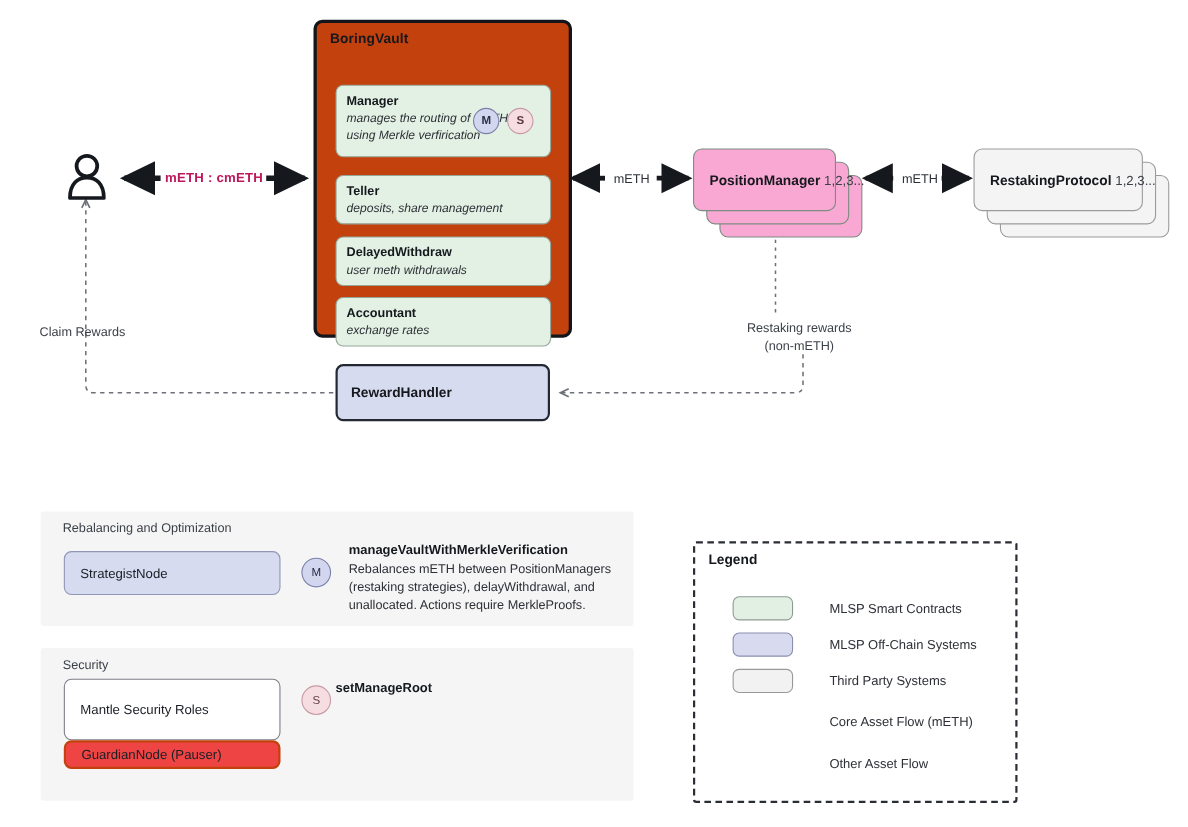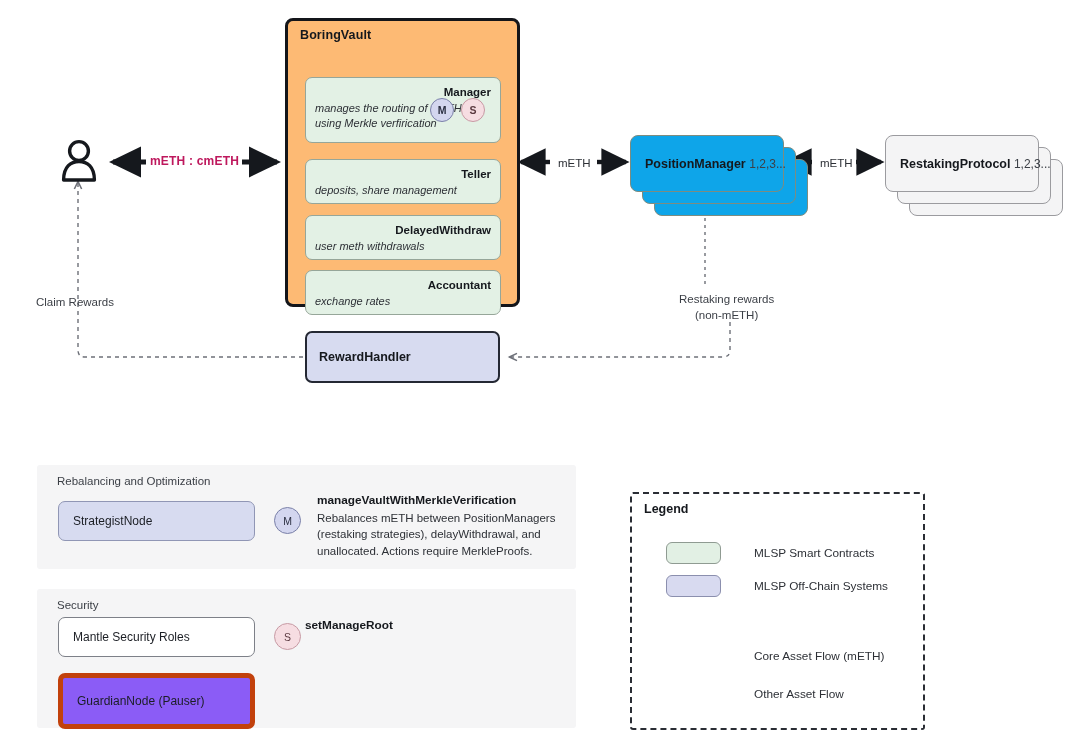--- a/index.html
+++ b/index.html
@@ -14,32 +14,32 @@
   }
   .canvas{position:absolute;inset:0;}
   .svg-layer{position:absolute;left:0;top:0;width:1080px;height:752px;pointer-events:none;}
 
   
   .node{position:absolute;box-sizing:border-box;border-radius:7px;}
 
   
   #boring-vault{
     left:285px;top:18px;width:235px;height:289px;
-    background:#fdba74;border:3px solid #13151a;border-radius:8px;
+    background:#c2410c;border:3px solid #13151a;border-radius:8px;
   }
   #boring-vault-title{
     position:absolute;left:12px;top:7px;
     font-size:12.5px;font-weight:700;color:#15181d;letter-spacing:.1px;
   }
   .vault-child{
     position:absolute;left:17px;width:196px;
     background:#e3f1e5;border:1px solid #96a699;border-radius:7px;
     box-sizing:border-box;padding:7px 9px 8px 9px;
   }
-  .vault-child .ttl{font-size:11.5px;font-weight:700;color:#15181d;display:block;line-height:1.25;text-align:right;}
+  .vault-child .ttl{font-size:11.5px;font-weight:700;color:#15181d;display:block;line-height:1.25;}
   .vault-child .sub{font-size:11px;font-style:italic;color:#2d3036;display:block;line-height:1.32;margin-top:2px;}
   #vault-manager{top:56px;height:66px;}
   #vault-teller{top:138px;height:45px;}
   #vault-delayed{top:194px;height:45px;}
   #vault-accountant{top:249px;height:45px;}
 
   .badge{
     position:absolute;width:24px;height:24px;border-radius:50%;
     display:flex;align-items:center;justify-content:center;
     font-size:10.5px;font-weight:600;box-sizing:border-box;
@@ -55,21 +55,21 @@
   .stack .card.c3{left:24px;top:24px;}
   .stack .card.c2{left:12px;top:12px;}
   .stack .card.c1{left:0;top:0;}
   .stack .card .lbl{
     position:absolute;left:14px;top:50%;transform:translateY(-50%);
     font-size:12.5px;font-weight:700;color:#15181d;white-space:nowrap;
   }
   .stack .card .lbl .nums{font-weight:400;font-size:12px;color:#3c4047;}
 
   #position-manager-stack{left:630px;top:135px;width:178px;height:85px;}
-  #position-manager-stack .card{width:154px;height:57px;background:#0ea5e9;border:1px solid #7d8c80;text-align:right;}
+  #position-manager-stack .card{width:130px;height:57px;background:#f9a8d4;border:1px solid #7d8c80;text-align:right;}
   #restaking-protocol-stack{left:885px;top:135px;width:178px;height:85px;}
   #restaking-protocol-stack .card{width:154px;height:57px;background:#f4f4f5;border:1px solid #9b9b9f;}
 
   
   #reward-handler{
     left:305px;top:331px;width:195px;height:52px;
     background:#d7dbf0;border:2px solid #242833;border-radius:7px;
   }
   #reward-handler-label{
     position:absolute;left:12px;top:50%;transform:translateY(-50%);
@@ -89,22 +89,22 @@
 
   
   .panel{position:absolute;background:#f5f5f6;border-radius:3px;box-sizing:border-box;}
   .panel-title{position:absolute;left:20px;top:10px;font-size:11.5px;color:#3b3f46;}
   #panel-rebalancing{left:37px;top:465px;width:539px;height:104px;}
   #panel-security{left:37px;top:589px;width:539px;height:139px;}
 
   .panel-node{position:absolute;box-sizing:border-box;border-radius:7px;
     display:flex;align-items:center;padding-left:14px;font-size:12px;color:#1b1e24;}
   #strategist-node{left:58px;top:501px;width:197px;height:40px;background:#d7dbf0;border:1px solid #9096b5;}
-  #mantle-security-roles{left:58px;top:617px;width:197px;height:40px;background:#ffffff;border:1px solid #7d8088;}
-  #guardian-node{left:58px;top:673px;width:197px;height:56px;background:#8b5cf6;border:5px solid #c2410c;}
+  #mantle-security-roles{left:58px;top:617px;width:197px;height:56px;background:#ffffff;border:1px solid #7d8088;}
+  #guardian-node{left:58px;top:673px;width:197px;height:26px;background:#ef4444;border:2px solid #c2410c;}
 
   .panel-badge{position:absolute;width:27px;height:27px;border-radius:50%;
     display:flex;align-items:center;justify-content:center;font-size:10.5px;box-sizing:border-box;}
   #rebalancing-badge{left:274px;top:507px;background:#d3d6ef;border:1px solid #7a80a8;color:#2b2f42;}
   #security-badge{left:274px;top:623px;background:#f6dde2;border:1px solid #c79aa4;color:#5b3a41;}
 
   .panel-desc{position:absolute;width:265px;}
   .panel-desc .h{display:block;font-size:11.8px;font-weight:700;color:#15181d;line-height:1.35;}
   .panel-desc .p{display:block;font-size:11.5px;color:#2d3036;line-height:1.42;margin-top:1px;}
   #rebalancing-desc{left:317px;top:493px;width:250px;}
@@ -267,20 +267,24 @@
     <div class="legend-row" id="legend-row-0">
       <div class="legend-swatch" style="background:#e2f0e4;border:1px solid #8f9b92;"></div>
       <div class="legend-text">MLSP Smart Contracts</div>
     </div>
 
     <div class="legend-row" id="legend-row-1">
       <div class="legend-swatch" style="background:#d8daf0;border:1px solid #8b8fae;"></div>
       <div class="legend-text">MLSP Off-Chain Systems</div>
     </div>
 
+    <div class="legend-row" id="legend-row-2">
+      <div class="legend-swatch" style="background:#f2f2f2;border:1px solid #99999d;"></div>
+      <div class="legend-text">Third Party Systems</div>
+    </div>
 
     <div class="legend-row" id="legend-row-3">
       <div class="legend-arrow"></div>
       <div class="legend-text">Core Asset Flow (mETH)</div>
     </div>
 
     <div class="legend-row" id="legend-row-4">
       <div class="legend-arrow"></div>
       <div class="legend-text">Other Asset Flow</div>
     </div>

